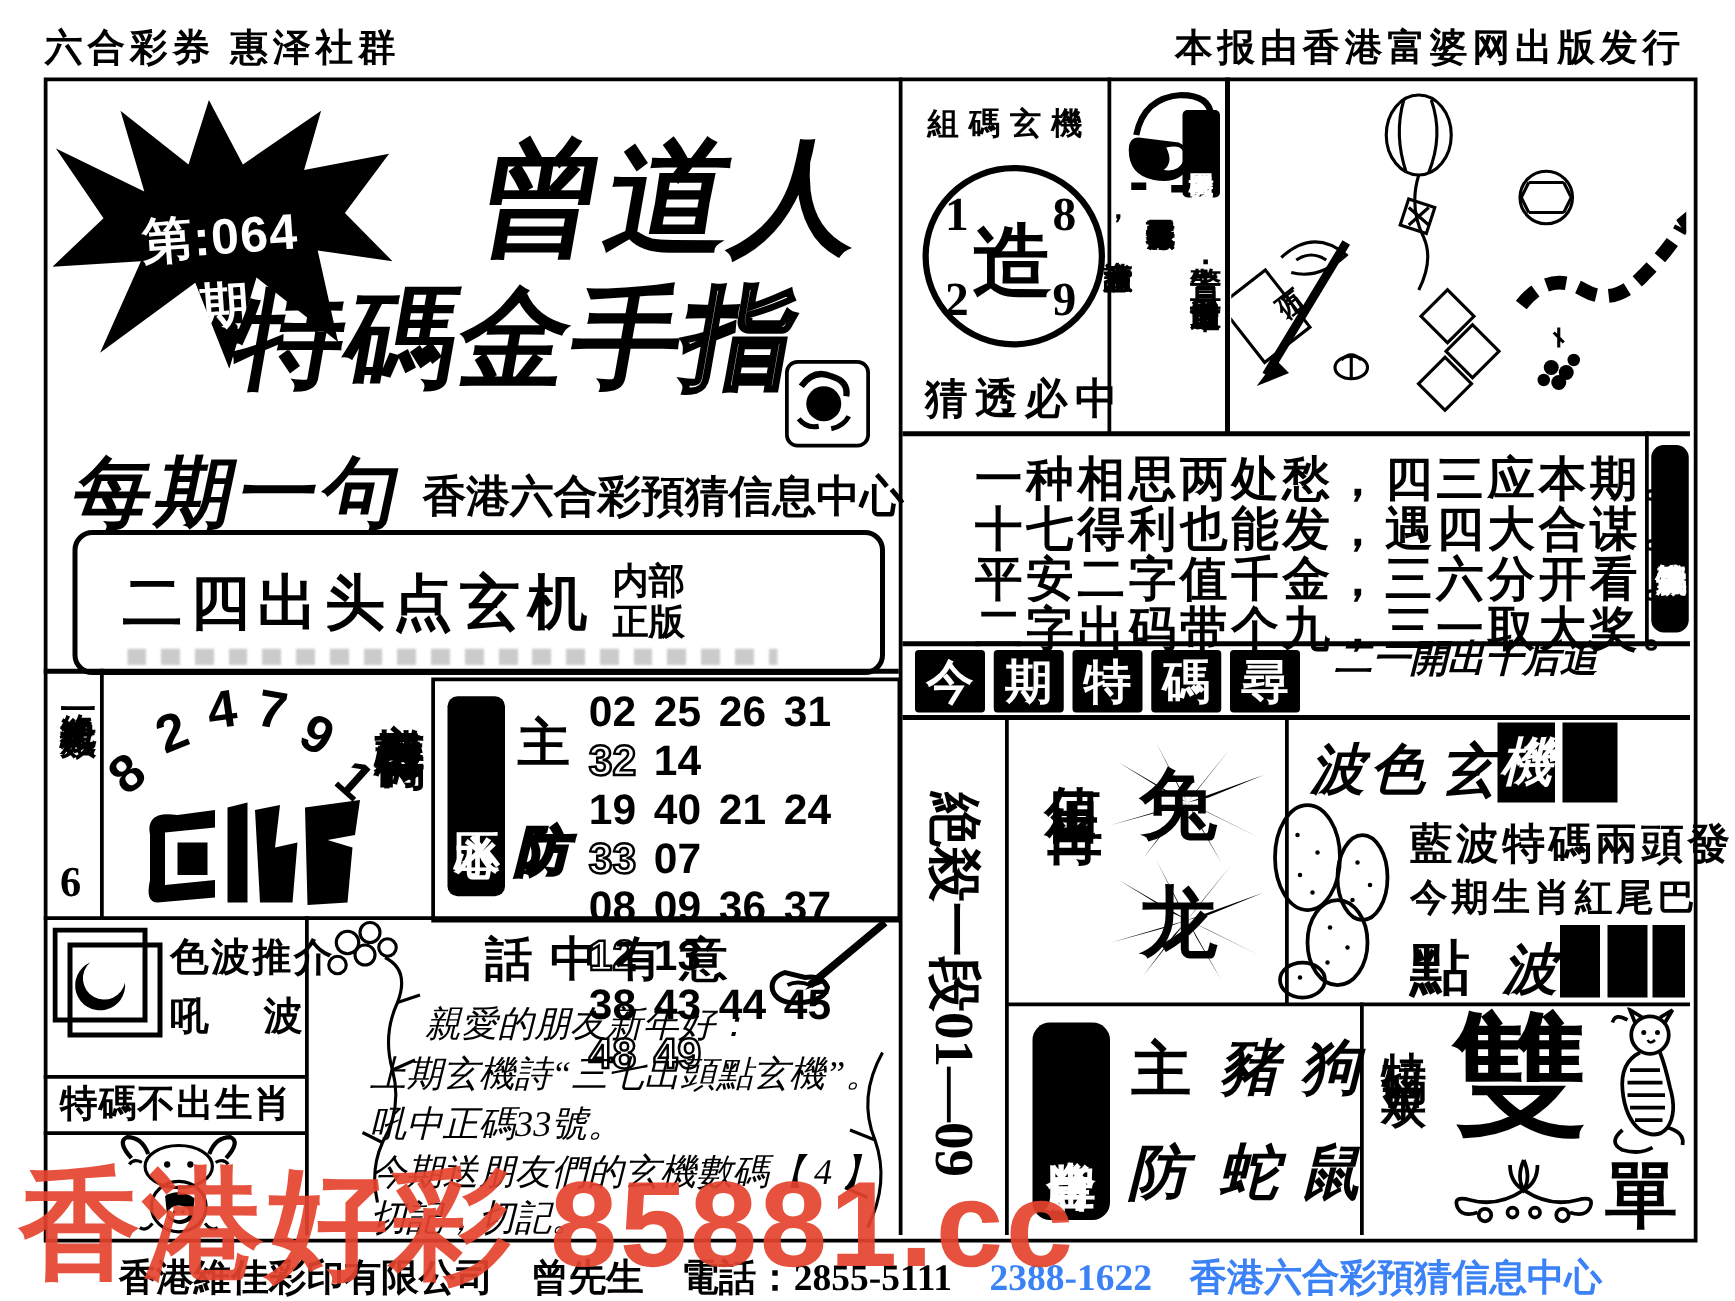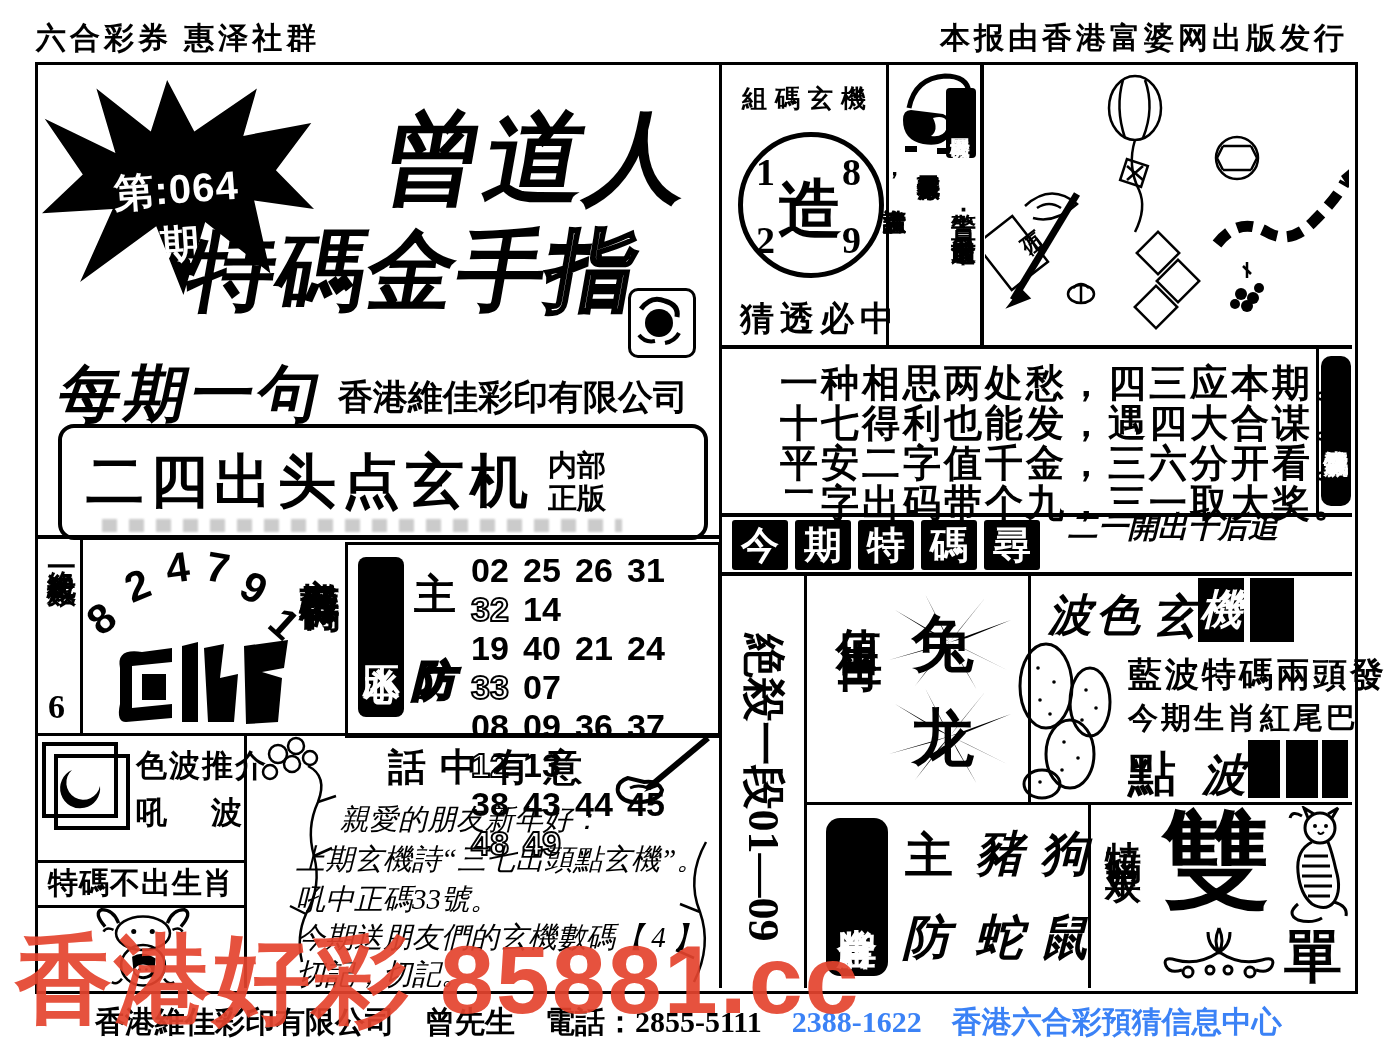--- a/index.html
+++ b/index.html
@@ -27,21 +27,21 @@
   .title1{left:365px;top:92px;width:345px;text-align:center;font-size:100px;font-weight:900;
     transform:skewX(-10deg);letter-spacing:2px;}
   .title2{left:188px;top:212px;font-size:88px;font-weight:900;transform:skewX(-10deg);letter-spacing:2px;}
   .outlinechar{color:#fff;-webkit-text-stroke:3px #000;}
 
   .slogan{left:60px;top:352px;font-size:62px;font-weight:900;transform:skewX(-12deg);letter-spacing:4px;}
   .org{left:338px;top:374px;font-size:35px;font-weight:700;}
 
   .hintbox{left:58px;top:424px;width:642px;height:108px;border:4px solid #000;border-radius:16px;
     display:flex;align-items:center;}
-  .hinttext{font-size:58px;font-weight:900;letter-spacing:6px;margin-left:24px;font-family:"Liberation Serif",serif;}
+  .hinttext{font-size:48px;font-weight:900;letter-spacing:6px;margin-left:36px;font-family:"Liberation Serif",serif;}
   .hinttags{margin-left:14px;font-size:29px;font-weight:900;line-height:33px;}
   .smudge{position:absolute;left:40px;bottom:4px;width:520px;height:13px;opacity:.5;filter:blur(1px);
     background:repeating-linear-gradient(90deg,#999 0 15px,transparent 15px 27px);}
 
   .numcell{display:inline-block;width:52px;text-align:center;font-size:34px;font-weight:900;}
   .outline-num{color:#fff;-webkit-text-stroke:2px #000;}
 
   .blockpill{background:#000;color:#fff;border-radius:8px;}
 
   .poemline{font-size:38px;font-weight:900;font-family:"Liberation Serif",serif;letter-spacing:3px;}
@@ -75,21 +75,21 @@
 
   <div class="abs" style="left:628px;top:288px;width:62px;height:64px;border:3px solid #000;border-radius:10px;">
     <svg width="56" height="58" viewBox="0 0 56 58">
       <circle cx="28" cy="32" r="14" fill="#000"></circle>
       <path d="M10 18 Q20 4 34 10 Q48 14 46 26" fill="none" stroke="#000" stroke-width="5"></path>
       <path d="M8 44 Q14 52 24 50 M34 52 Q44 50 48 42" fill="none" stroke="#000" stroke-width="4"></path>
     </svg>
   </div>
 
   <div class="abs slogan">每期一句</div>
-  <div class="abs org">香港維佳彩印有限公司</div>
+  <div class="abs org">香港六合彩預猜信息中心</div>
 
   <div class="abs hintbox">
     <span class="hinttext">二四出头点玄机</span>
     <span class="hinttags">
       <span style="display:block">内部</span>
       <span style="display:block">正版</span>
     </span>
     <span class="smudge"></span>
   </div>
 

